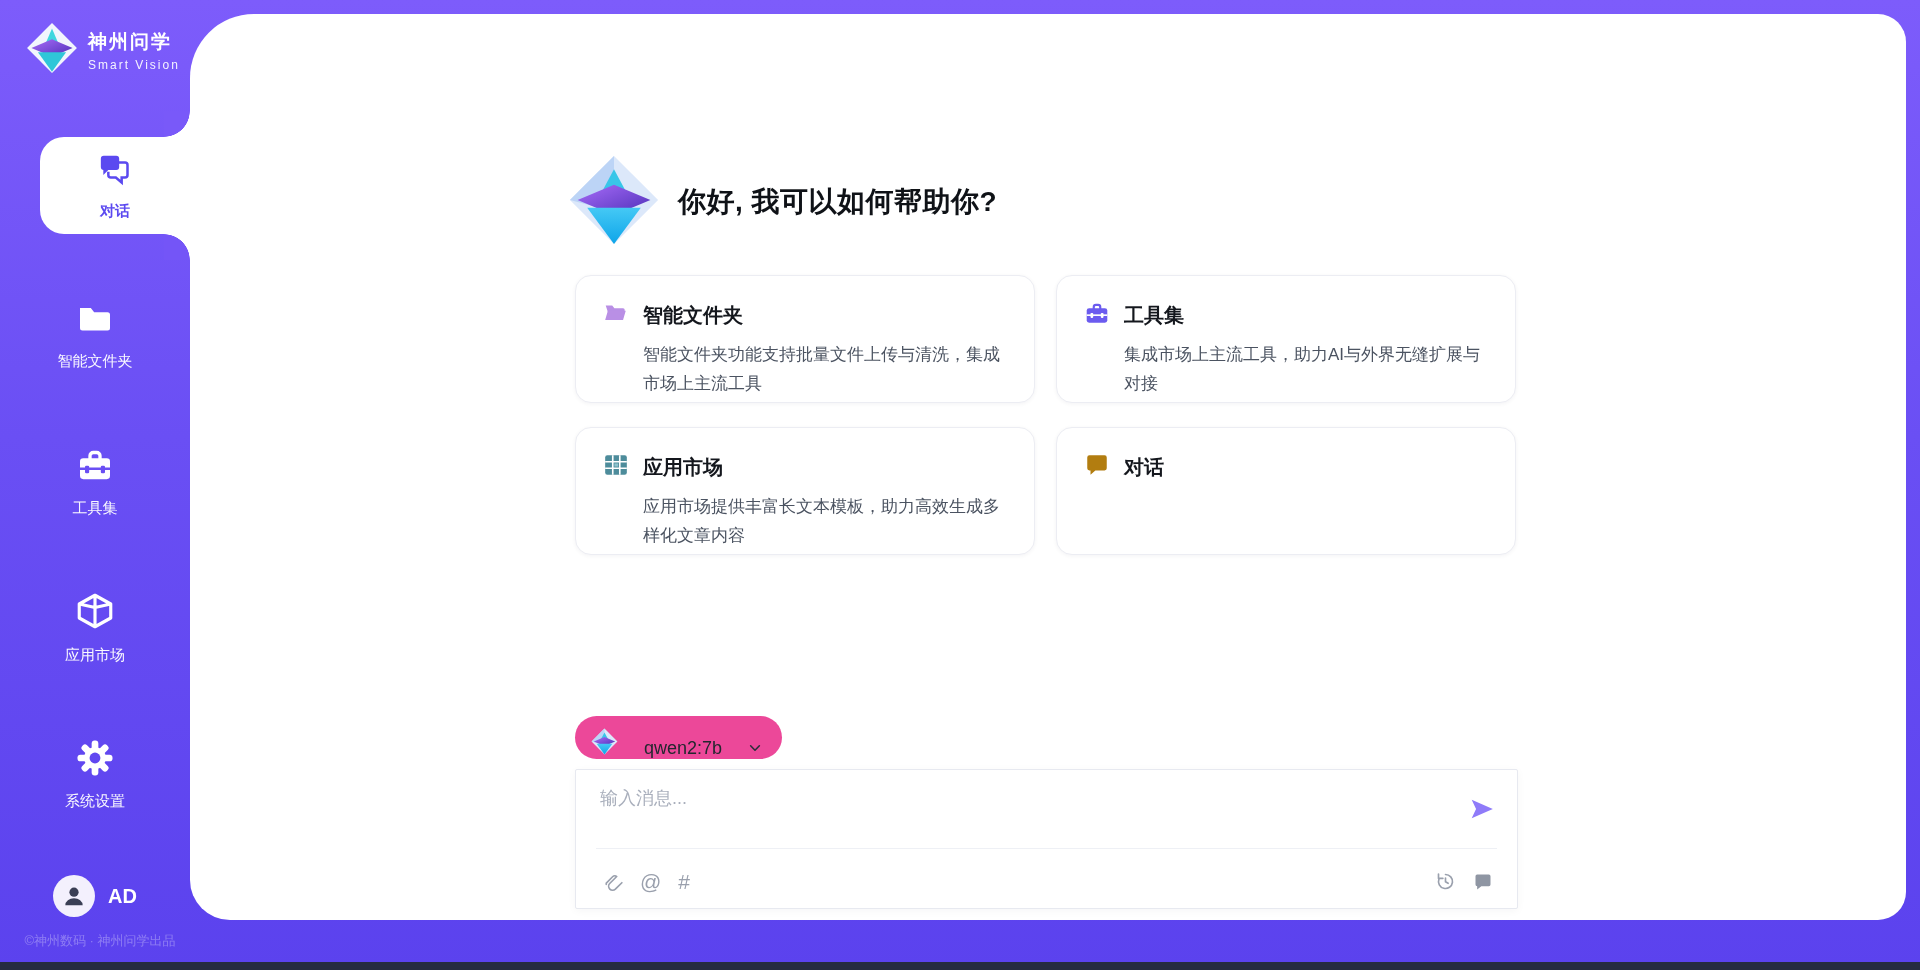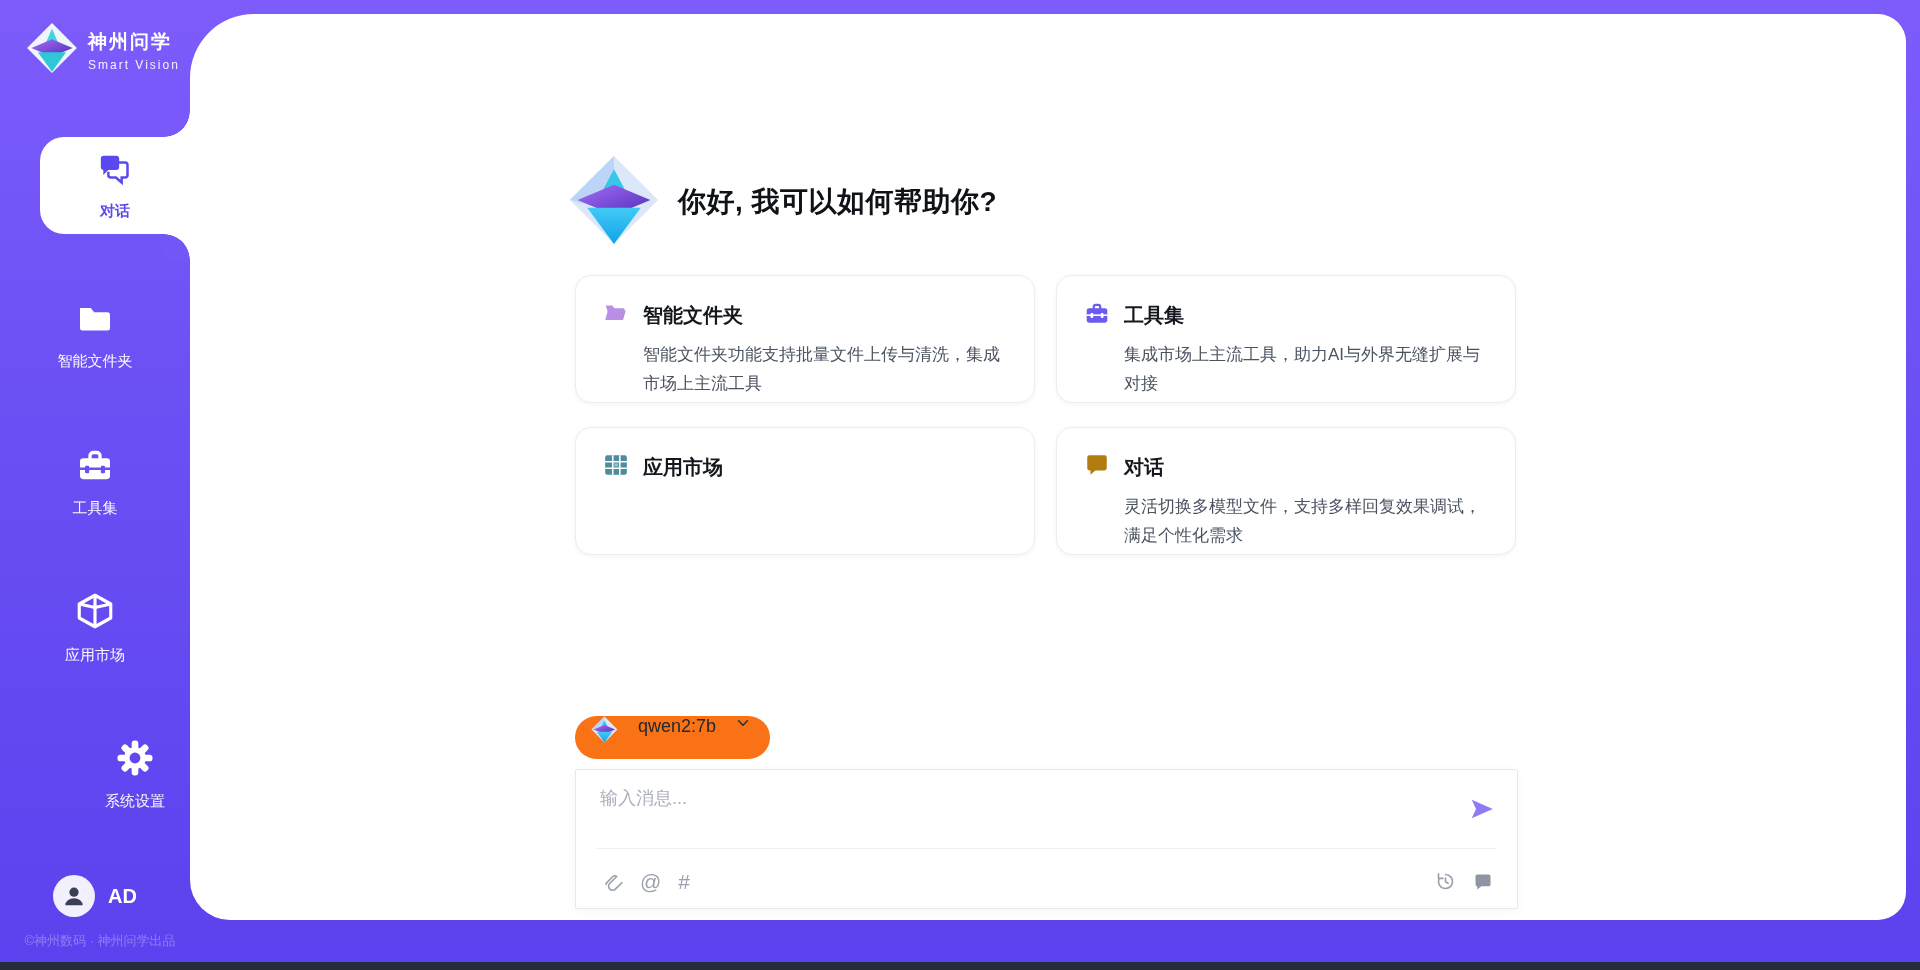--- a/index.html
+++ b/index.html
@@ -32,21 +32,21 @@
   .notch { position:absolute; left:164px; width:26px; height:26px; }
   .notch-top    { top:109px; background:radial-gradient(circle 26px at 0 0,    #7959f9 98%, #ffffff 100%); }
   .notch-bottom { top:232px; background:radial-gradient(circle 26px at 0 100%, #7455f7 98%, #ffffff 100%); }
 
   .nav-item {
     position:absolute; left:0; width:190px;
     display:flex; flex-direction:column; align-items:center; gap:10px;
     color:#fff; cursor:pointer;
   }
   .nav-item .nav-label { font-size:15px; font-weight:500; color:rgba(255,255,255,.96); }
-  .nav-item-2 { top:296px; } .nav-item-3 { top:443px; } .nav-item-4 { top:588px; } .nav-item-5 { top:736px;margin-left:40px; }
+  .nav-item-2 { top:296px; } .nav-item-3 { top:443px; } .nav-item-4 { top:588px; } .nav-item-5 { top:736px; }
 
   .user-row { position:absolute; left:0; top:873px; width:190px; display:flex; align-items:center; justify-content:center; gap:13px; cursor:pointer; }
   .avatar { width:42px; height:42px; border-radius:50%; background:#f3f0fd; display:flex; align-items:center; justify-content:center; }
   .user-name { color:#fff; font-size:20px; font-weight:700; }
   .copyright { position:absolute; left:0; top:930px; width:200px; text-align:center; color:rgba(255,255,255,.3); font-size:13px; }
 
   
   .greeting { position:absolute; left:378px; top:140px; display:flex; align-items:center; gap:18px; }
   .greeting-title { font-size:28px; font-weight:800; color:#0f1217; letter-spacing:.5px; }
 
@@ -56,22 +56,22 @@
     width:460px; height:128px; background:#fff; border:1px solid #ecedf3; border-radius:16px;
     box-shadow:0 1px 4px rgba(25,28,50,.05); padding:24px 28px 0 27px; cursor:pointer;
   }
   .card-head { display:flex; align-items:center; gap:14px; }
   .card-title { font-size:20px; font-weight:700; color:#14171d; }
   .card-desc { margin-top:10px; margin-left:40px; font-size:17px; line-height:29px; color:#4b5361; }
 
   
   .model-pill {
     position:absolute; left:385px; top:702px; height:43px;
-    background:#f97316; border-radius:22px; display:inline-flex; align-items:flex-start;
-    gap:20px; padding:0 20px 0 16px; cursor:pointer;
+    background:#ec4899; border-radius:22px; display:inline-flex; align-items:flex-end;
+    gap:26px; padding:0 20px 0 16px; cursor:pointer;
   }
   .model-name { font-size:18px; color:#23272f; }
   .composer {
     position:absolute; left:385px; top:755px; width:943px; height:140px;
     background:#fff; border:1px solid #e7e9f0; border-radius:2px;
     box-shadow:0 2px 8px rgba(25,28,50,.04);
   }
   .composer textarea {
     position:absolute; left:24px; top:16px; right:64px; height:52px;
     border:none; outline:none; resize:none; font-family:inherit;
@@ -255,32 +255,32 @@
       <div class="card-head">
         <span>
           <svg width="26" height="26" viewBox="0 0 48 48">
             <rect x="4" y="6" width="40" height="36" rx="4" fill="#4d8c9b"></rect>
             <path d="M4 18h40 M4 30h40 M18 6v36 M31 6v36" stroke="#ffffff" stroke-width="3"></path>
             <rect x="21" y="21" width="7" height="6" fill="#8fc3cd"></rect>
           </svg>
         </span>
         <span class="card-title">应用市场</span>
       </div>
+      <div class="card-desc">应用市场提供丰富长文本模板，助力高效生成多样化文章内容</div>
     </div>
 
     <div class="card">
       <div class="card-head">
         <span>
           <svg width="26" height="26" viewBox="0 0 48 48">
             <path d="M10 6h28a4 4 0 0 1 4 4v20a4 4 0 0 1-4 4H21l-9 8v-8h-2a4 4 0 0 1-4-4V10a4 4 0 0 1 4-4z" fill="#b27d10"></path>
           </svg>
         </span>
         <span class="card-title">对话</span>
       </div>
-      <div class="card-desc">灵活切换多模型文件，支持多样回复效果调试，满足个性化需求</div>
     </div>
 
   </div>
 
   <div class="model-pill">
     <span>
       <svg width="27" height="27" viewBox="0 0 48 48">
           <use href="#diamond-color"></use>
         </svg>
     </span>

